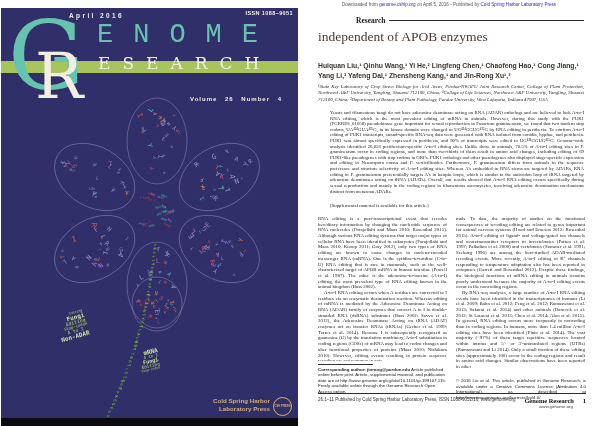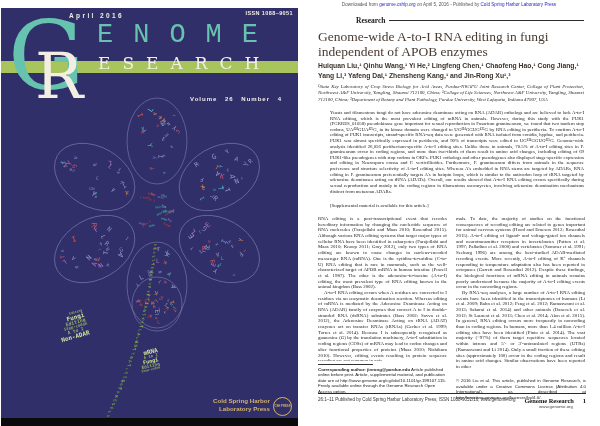--- a/index.html
+++ b/index.html
@@ -357,21 +357,20 @@
   </div>
 
   <div class="page">
 
     <div class="research-row">
       <span class="label">Research</span>
       <span class="rule"></span>
     </div>
 
     <div class="paper-title">
-      <div>Genome-wide A-to-I RNA editing in fungi</div>
       <div>independent of APOB enzymes</div>
     </div>
 
     <div class="authors">
       <div>Huiquan Liu,¹ Qinhu Wang,¹ Yi He,² Lingfeng Chen,¹ Chaofeng Hao,¹ Cong Jiang,¹</div>
       <div>Yang Li,³ Yafeng Dai,¹ Zhensheng Kang,¹ and Jin-Rong Xu¹,³</div>
     </div>
 
     <div class="affiliations">¹State Key Laboratory of Crop Stress Biology for Arid Areas, Purdue-NWAFU Joint Research Center, College of Plant Protection, Northwest A&amp;F University, Yangling, Shaanxi 712100, China; ²College of Life Sciences, Northwest A&amp;F University, Yangling, Shaanxi 712100, China; ³Department of Botany and Plant Pathology, Purdue University, West Lafayette, Indiana 47907, USA</div>
 

